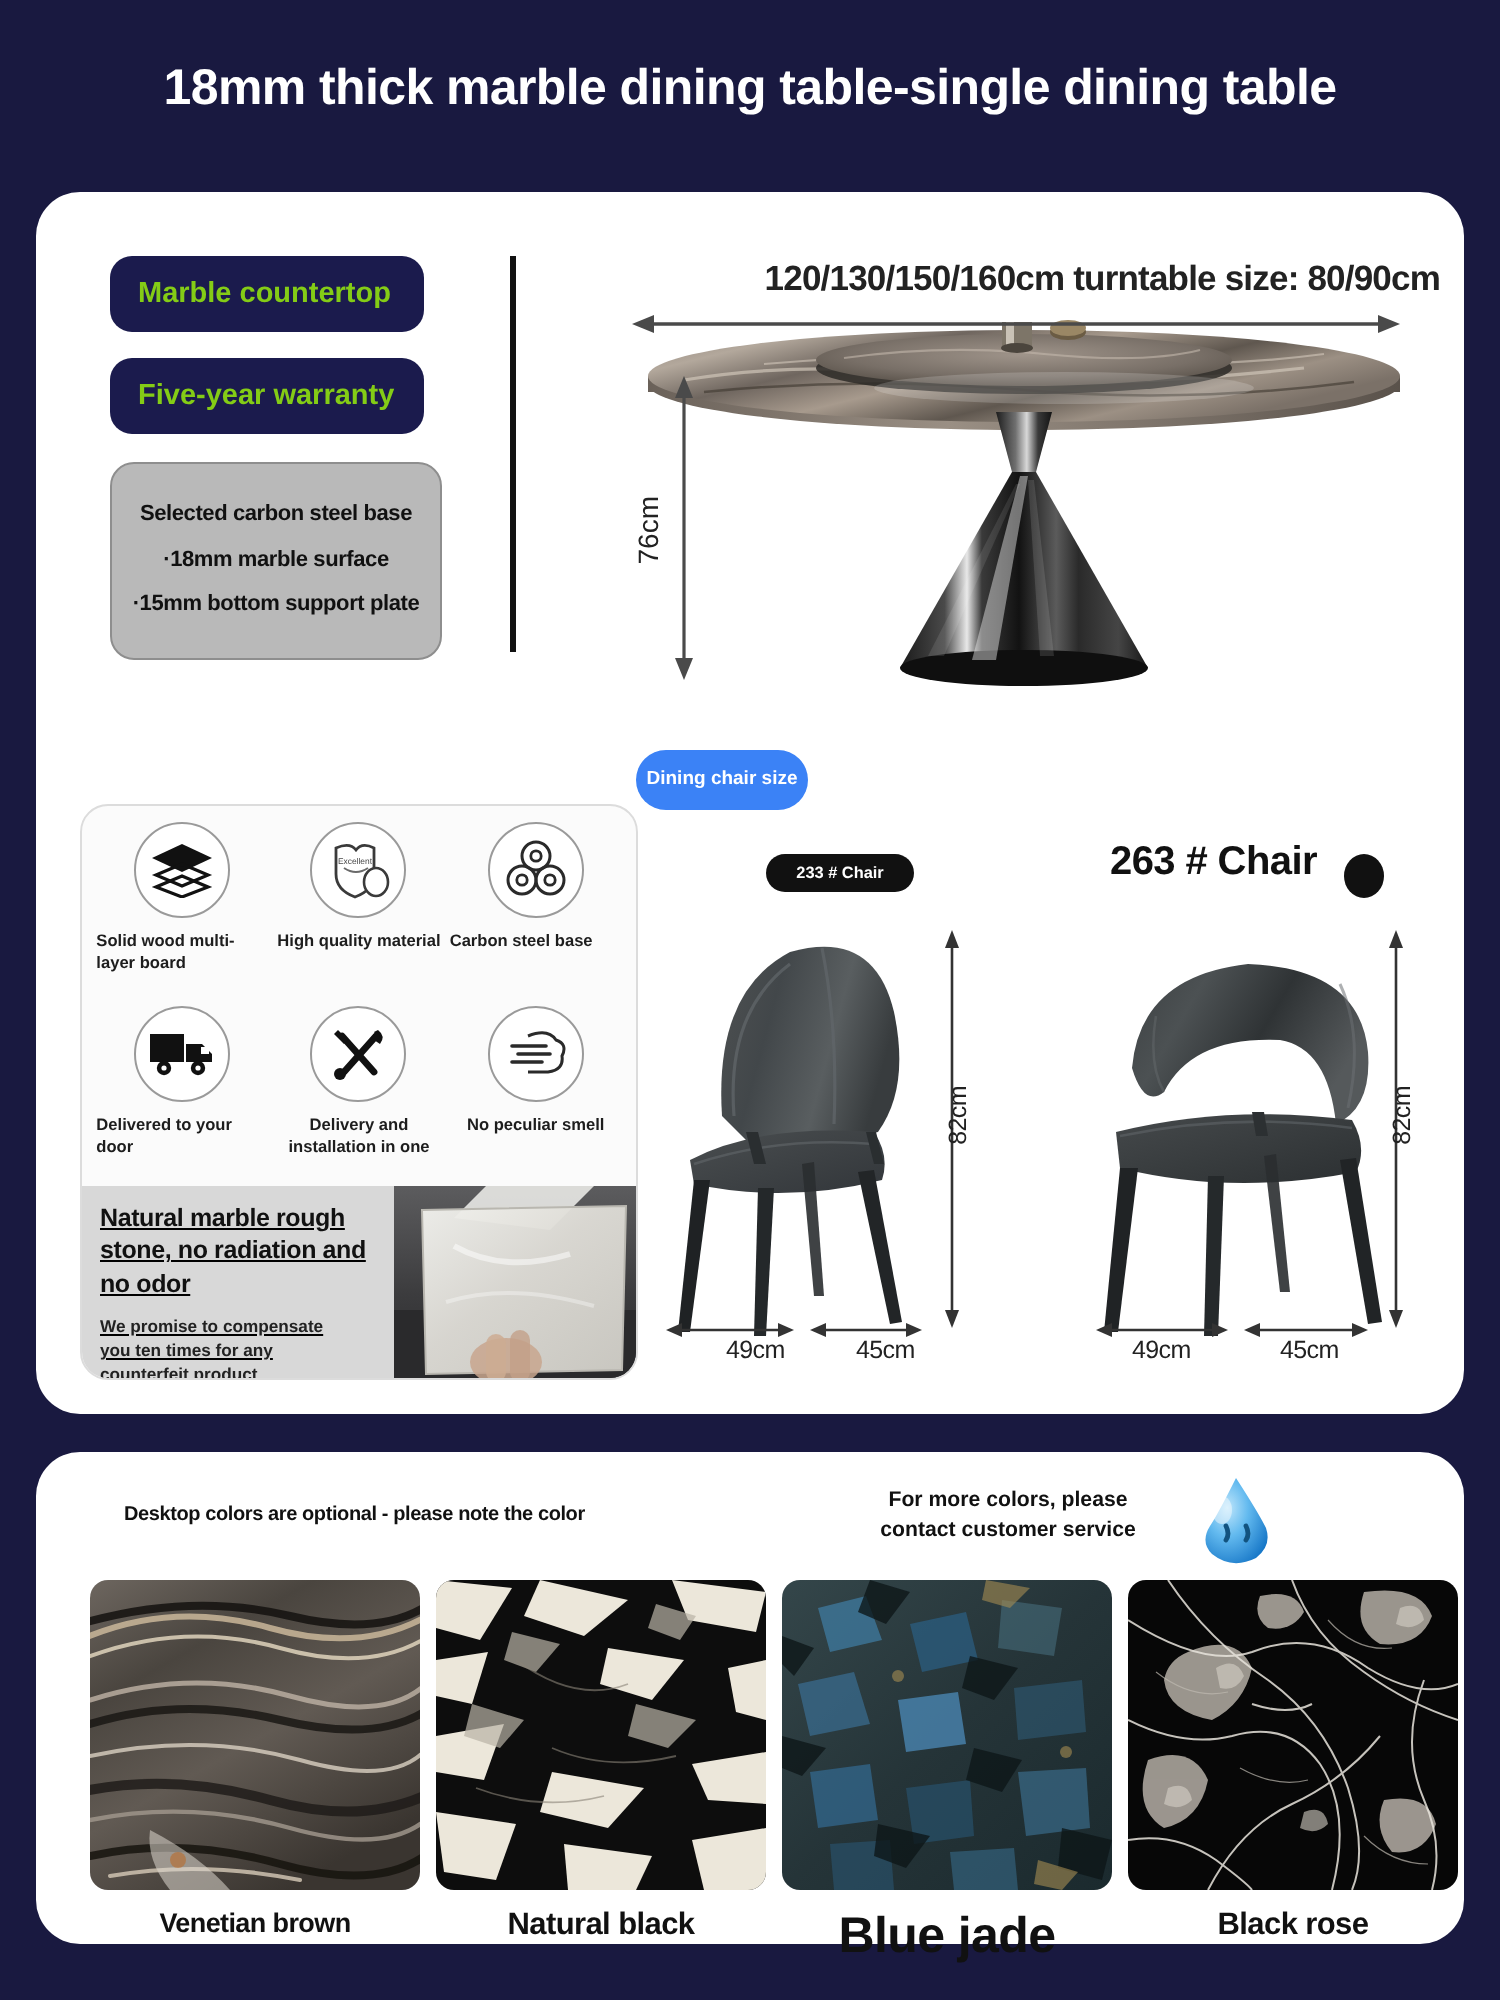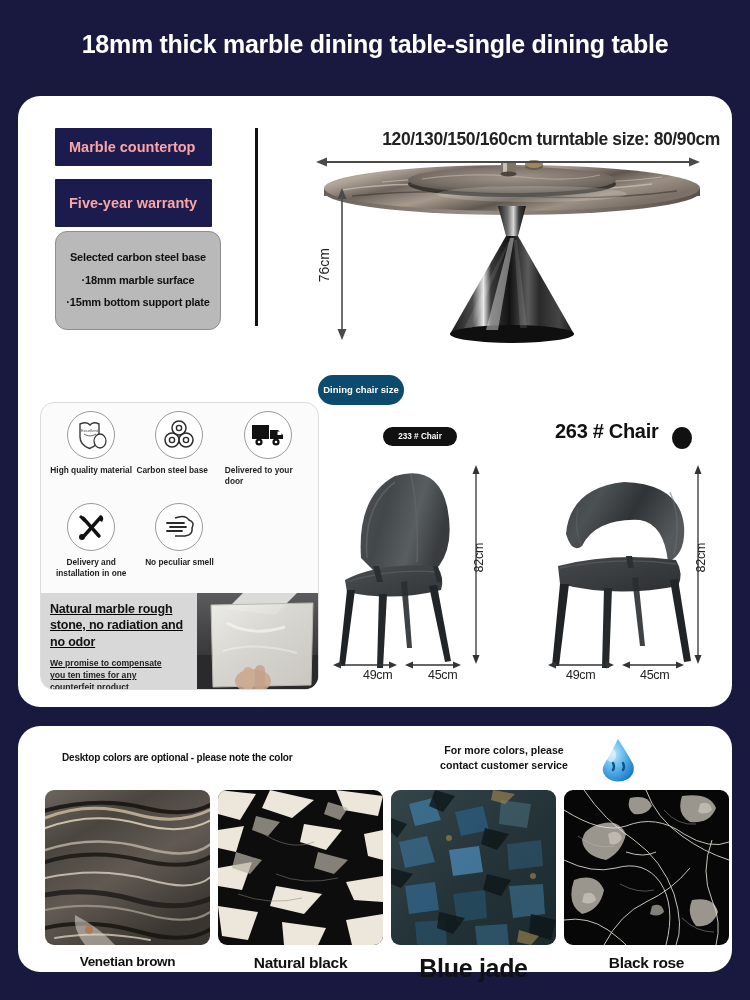--- a/index.html
+++ b/index.html
@@ -20,26 +20,26 @@
 
   
   .card-main {
     position: absolute; left: 18px; top: 96px;
     width: 714px; height: 611px;
     background: #ffffff; border-radius: 22px;
   }
 
   
   .badge-pill {
-    position: absolute; background: #1b1b4d; color: #fca5a5;
-    border-radius: 1px; font-weight: bold; font-size: 14.5px;
+    position: absolute; background: #1b1b4d; color: #84cc16;
+    border-radius: 11px; font-weight: bold; font-size: 14.5px;
     display: flex; align-items: center; padding-left: 14px;
   }
   .badge-1 { left: 55px; top: 128px; width: 157px; height: 38px; }
-  .badge-2 { left: 55px; top: 179px; width: 157px; height: 48px; }
+  .badge-2 { left: 55px; top: 179px; width: 157px; height: 38px; }
 
   .spec-box {
     position: absolute; left: 55px; top: 231px; width: 166px; height: 99px;
     background: #b9b9b9; border: 1px solid #8e8e8e; border-radius: 12px;
     display: flex; flex-direction: column; align-items: center;
     justify-content: center; gap: 9px; padding: 4px 6px;
   }
   .spec-line {
     color: #111; font-size: 11px; font-weight: bold; text-align: center;
     line-height: 1.25; letter-spacing: -0.2px;
@@ -109,21 +109,21 @@
   .marble-sub {
     margin-top: 7px; font-size: 8.6px; font-weight: bold; color: #222;
     line-height: 1.42; width: 128px;
   }
   .marble-photo {
     position: absolute; right: 0; top: 0; width: 123px; height: 98px;
   }
 
   
   .pill-dark {
-    position: absolute; background: #0c4a6e; color: #fff;
+    position: absolute; background: #3b82f6; color: #fff;
     border-radius: 22px; font-weight: bold; text-align: center;
     display: flex; align-items: center; justify-content: center;
     line-height: 1.2;
   }
   .pill-chairsize { left: 318px; top: 375px; width: 86px; height: 30px; font-size: 9.5px; }
   .pill-233 { left: 383px; top: 427px; width: 74px; height: 19px; font-size: 8.2px; background:#111; }
   .label-263 {
     position: absolute; left: 555px; top: 420px;
     font-size: 20px; font-weight: bold; color: #111; letter-spacing: -0.3px;
   }
@@ -274,20 +274,31 @@
   <svg class="arrow-v-76" viewBox="0 0 12 152">
     <line x1="6" y1="8" x2="6" y2="144" stroke="#4a4a4a" stroke-width="1.6"></line>
     <polygon points="6,0 1.5,11 10.5,11" fill="#4a4a4a"></polygon>
     <polygon points="6,152 1.5,141 10.5,141" fill="#4a4a4a"></polygon>
   </svg>
   <div class="label-76 dim-vert">76cm</div>
 
   <div class="card-icons">
     <div class="icon-grid">
 
+      <div class="icon-cell left-align">
+        <div class="icon-circle">
+          <svg width="32" height="28" viewBox="0 0 32 28">
+            <polygon points="16,1 31,8 16,15 1,8" fill="#111"></polygon>
+            <polygon points="16,11 29,16.5 16,22 3,16.5" fill="none" stroke="#111" stroke-width="1.6"></polygon>
+            <polygon points="16,17 29,22.5 16,27.5 3,22.5" fill="none" stroke="#111" stroke-width="1.6"></polygon>
+          </svg>
+        </div>
+        <div class="icon-caption">Solid wood
+multi-layer board</div>
+      </div>
 
       <div class="icon-cell">
         <div class="icon-circle">
           <svg width="32" height="30" viewBox="0 0 32 30">
             <path d="M5 4 Q12 1 15 5 Q18 1 24 4 L24 17 Q24 25 14.5 28.5 Q5 25 5 17 Z" fill="#fff" stroke="#3a3a3a" stroke-width="1.4"></path>
             <ellipse cx="25" cy="21" rx="6" ry="7" fill="#fff" stroke="#3a3a3a" stroke-width="1.3"></ellipse>
             <text x="14.5" y="12" font-size="4.2" text-anchor="middle" fill="#4a4a4a" font-family="'Liberation Sans',sans-serif">Excellent</text>
             <path d="M9 14 Q15 18 21 14" stroke="#6a6a6a" stroke-width="1" fill="none"></path>
           </svg>
         </div>

